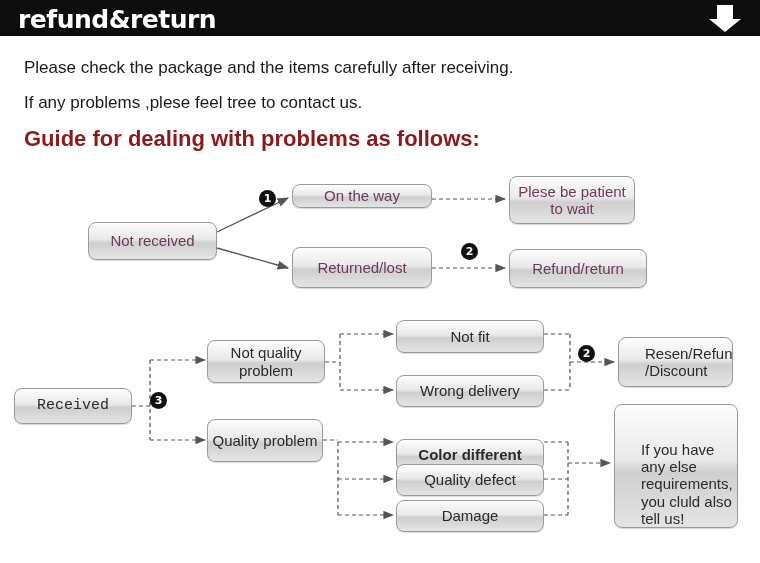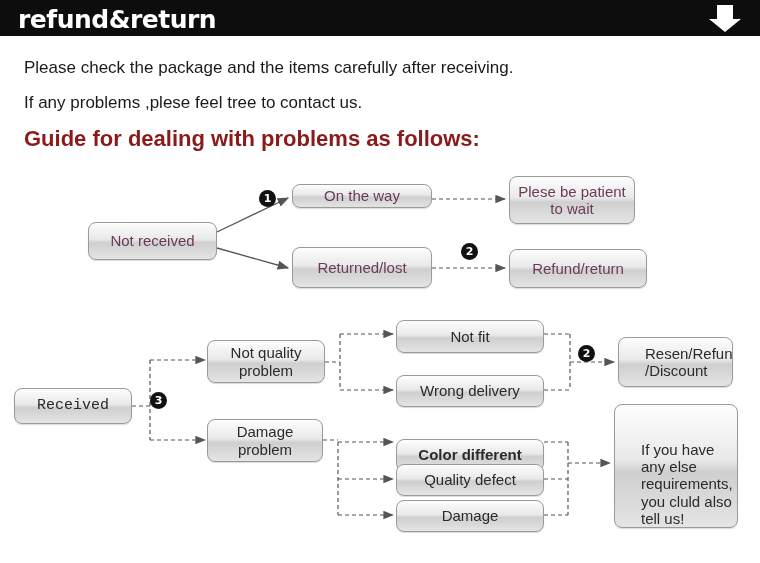--- a/index.html
+++ b/index.html
@@ -159,21 +159,21 @@
   <span class="inner">Received</span>
 </div>
 
 <div class="bullet" style="left:150px;top:392px;">3</div>
 
 <div class="box" style="left:207px;top:340px;width:118px;height:43px;">
   <span class="inner">Not quality problem</span>
 </div>
 
 <div class="box" style="left:207px;top:419px;width:116px;height:43px;">
-  <span class="inner">Damage problem</span>
+  <span class="inner">Quality problem</span>
 </div>
 
 <div class="box" style="left:396px;top:320px;width:148px;height:33px;">
   <span class="inner">Not fit</span>
 </div>
 
 <div class="box" style="left:396px;top:375px;width:148px;height:32px;text-align:right;">
   <span class="inner">Wrong delivery</span>
 </div>
 

